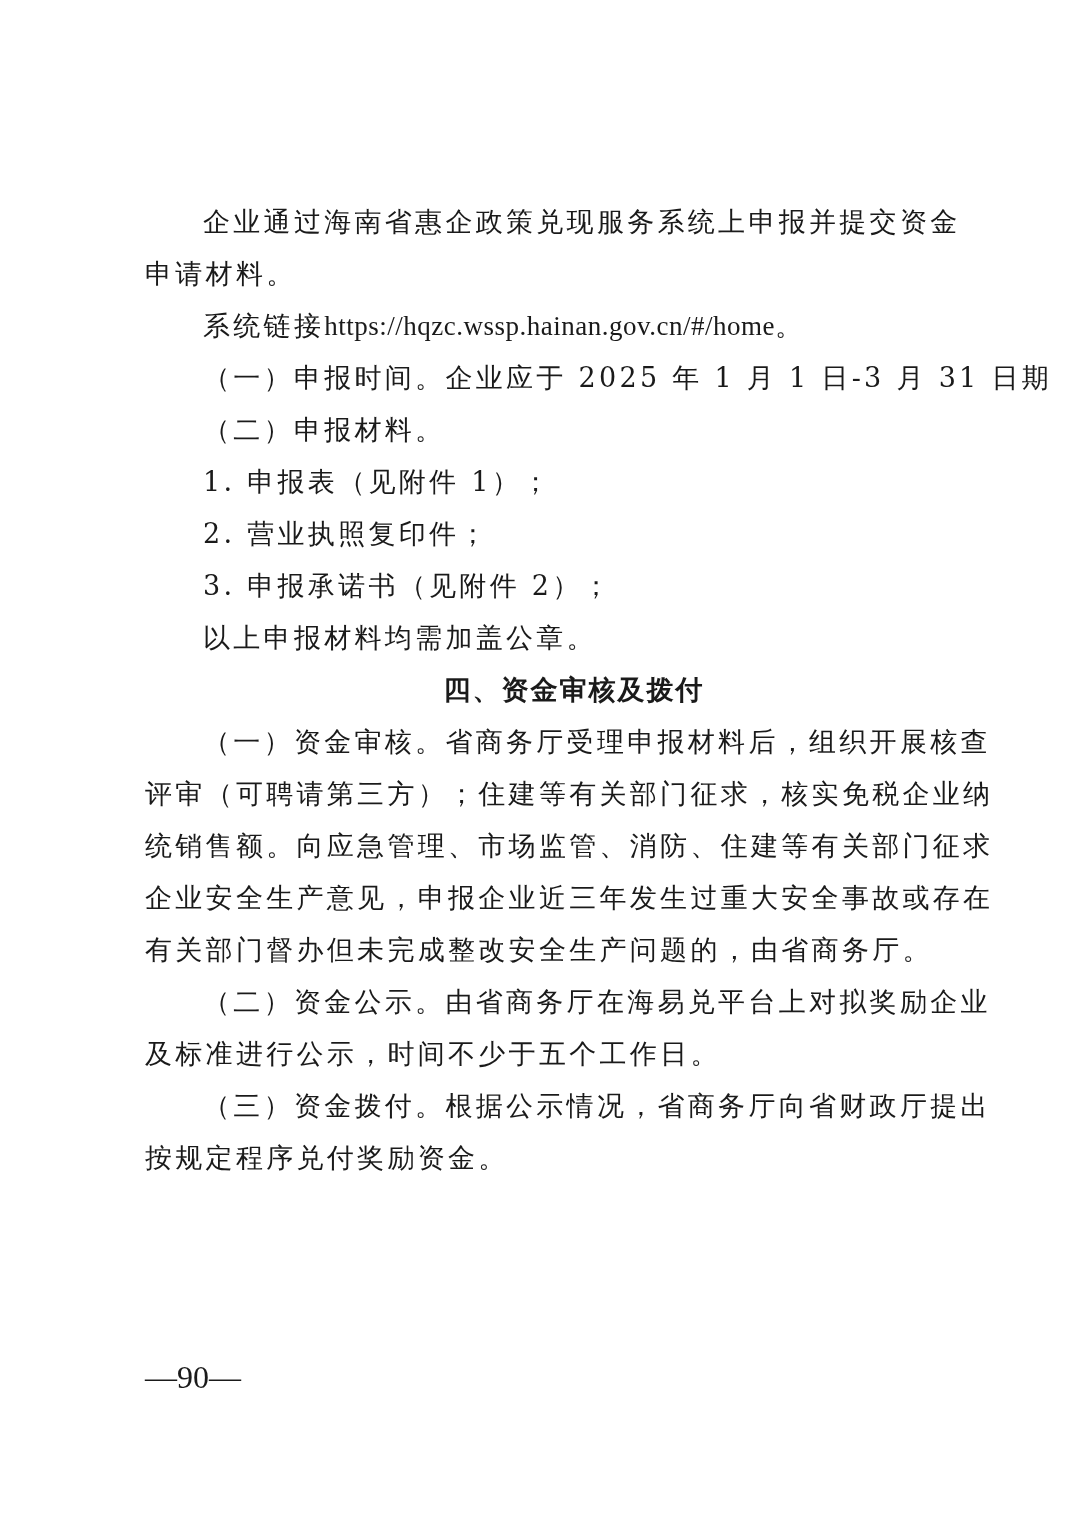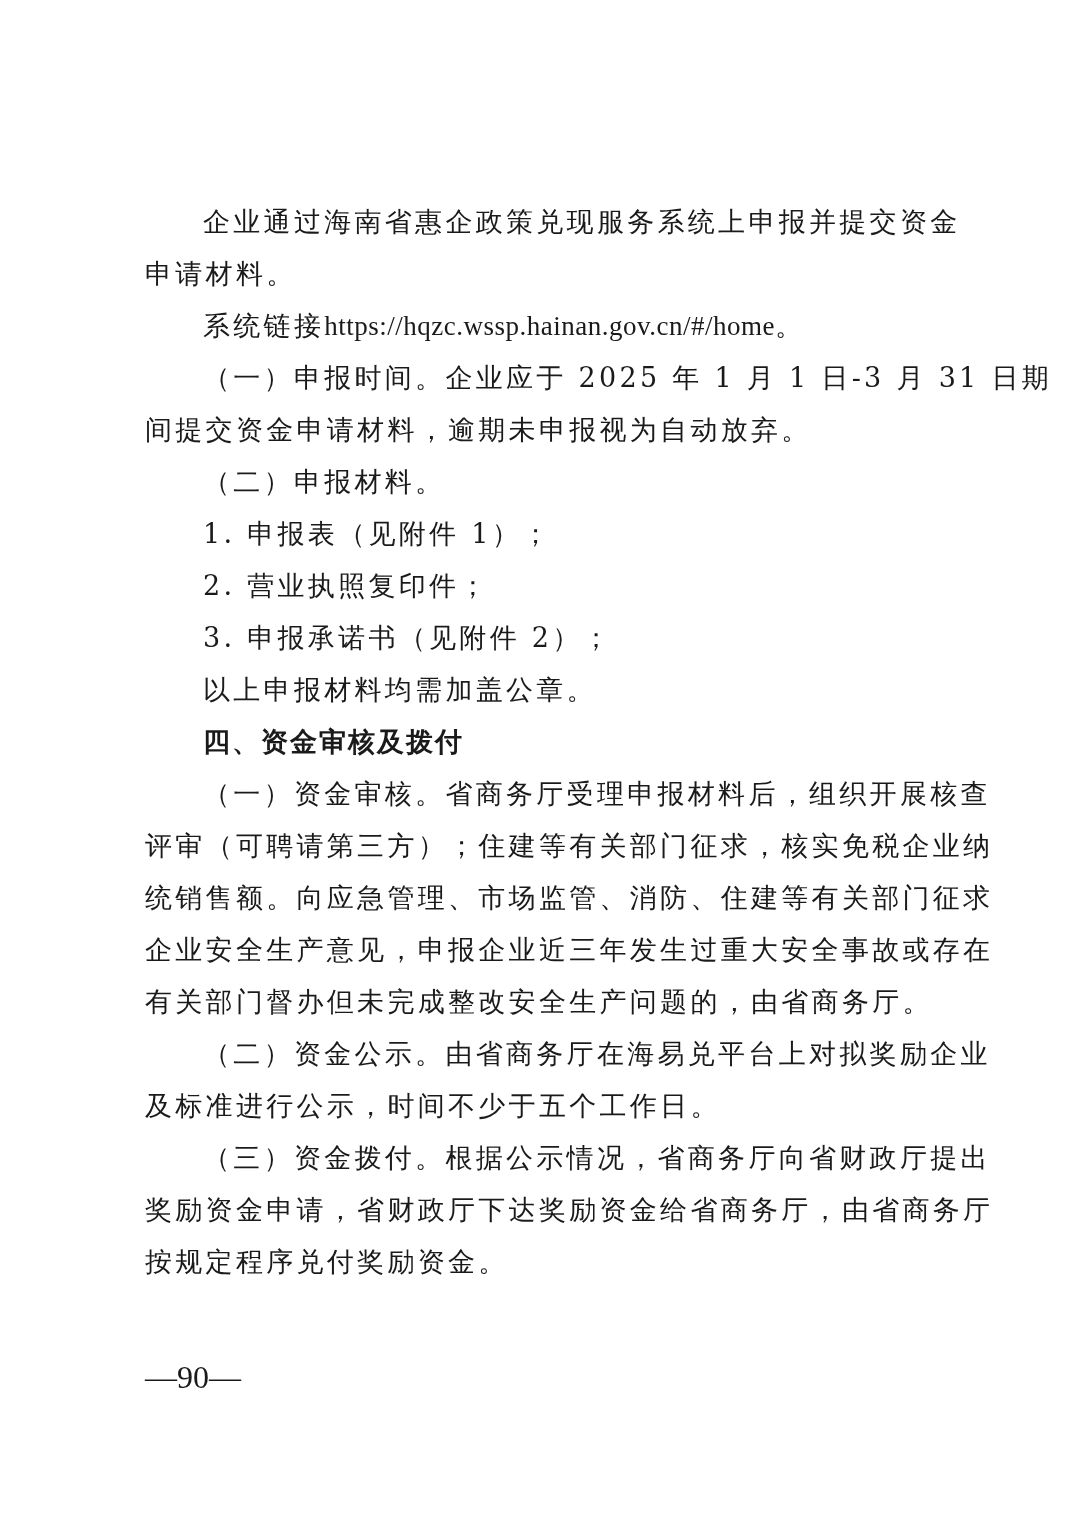--- a/index.html
+++ b/index.html
@@ -37,20 +37,21 @@
     }
     .heading {
       font-family: "DejaVu Sans", "Liberation Sans", sans-serif;
       font-weight: bold;
       font-size: 27px;
       line-height: 52px;
       height: 52px;
       padding-left: 58px;
       letter-spacing: 2px;
       margin: 0;
+      text-align: center;
     }
     .mono {
       font-family: Liberation Serif, serif;
       letter-spacing: 0.5px;
     }
     .page-number {
       position: absolute;
       left: 145px;
       top: 1362px;
       font-size: 32px;
@@ -61,37 +62,35 @@
   </style>
 </head>
 <body>
 
 <div class="page">
   <p class="line indent">企业通过海南省惠企政策兑现服务系统上申报并提交资金</p>
   <p class="line">申请材料。</p>
   <p class="line indent"><span>系统链接</span><span class="mono">https://hqzc.wssp.hainan.gov.cn/#/home</span><span>。</span></p>
 
   <p class="line indent">（一）申报时间。企业应于 2025 年 1 月 1 日-3 月 31 日期</p>
-  <p class="line">间提交资金申请材料，逾期未申报视为自动放弃。</p>
 
   <p class="line indent">（二）申报材料。</p>
   <p class="line list-indent">1. 申报表（见附件 1）；</p>
   <p class="line list-indent">2. 营业执照复印件；</p>
   <p class="line list-indent">3. 申报承诺书（见附件 2）；</p>
   <p class="line list-indent">以上申报材料均需加盖公章。</p>
 
   <p class="heading">四、资金审核及拨付</p>
 
   <p class="line indent">（一）资金审核。省商务厅受理申报材料后，组织开展核查</p>
   <p class="line">评审（可聘请第三方）；住建等有关部门征求，核实免税企业纳</p>
   <p class="line">统销售额。向应急管理、市场监管、消防、住建等有关部门征求</p>
   <p class="line">企业安全生产意见，申报企业近三年发生过重大安全事故或存在</p>
   <p class="line">有关部门督办但未完成整改安全生产问题的，由省商务厅。</p>
 
   <p class="line indent">（二）资金公示。由省商务厅在海易兑平台上对拟奖励企业</p>
   <p class="line">及标准进行公示，时间不少于五个工作日。</p>
 
   <p class="line indent">（三）资金拨付。根据公示情况，省商务厅向省财政厅提出</p>
-  <p class="line">奖励资金申请，省财政厅下达奖励资金给省商务厅，由省商务厅</p>
   <p class="line">按规定程序兑付奖励资金。</p>
 </div>
 
 <div class="page-number">—90—</div>
 
 </body></html>

